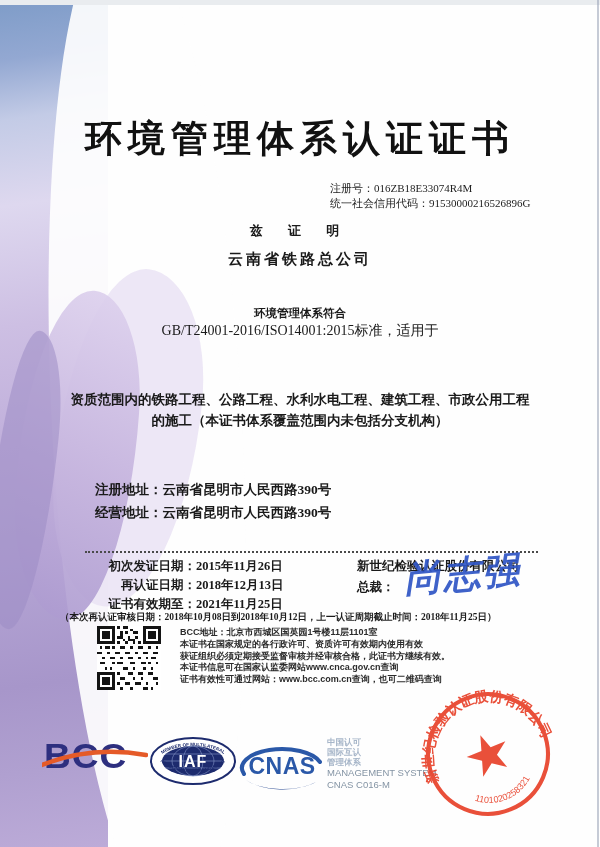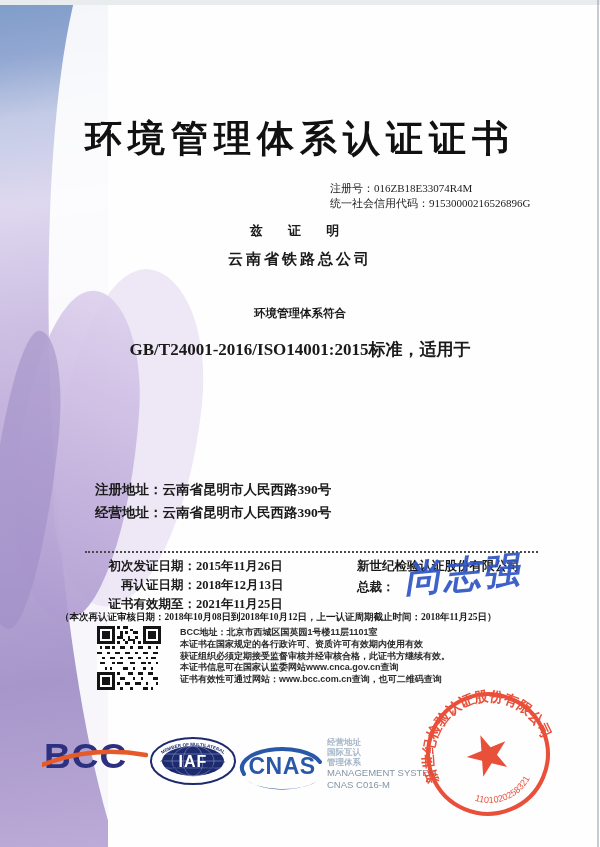--- a/index.html
+++ b/index.html
@@ -26,21 +26,21 @@
   .content { position:absolute; left:0; top:0; width:600px; height:847px; z-index:2; color:#1a1a1a; }
   .abs { position:absolute; }
   .center { left:20px; width:560px; text-align:center; }
 
   .title { top:114px; font-size:37px; font-weight:bold; letter-spacing:6px; color:#111; }
   .reg-block { left:330px; top:181px; font-size:11px; line-height:15px; color:#222;
     font-family:Liberation Serif, serif; white-space:nowrap; }
   .certify { top:222px; font-size:13px; letter-spacing:11px; font-weight:bold; }
   .company { top:250px; font-size:15px; font-weight:bold; letter-spacing:3px; }
   .conform { top:306px; font-size:11.5px; font-weight:bold; }
-  .standard { top:338px; font-size:17px; font-weight:bold; }
+  .standard { top:322px; font-size:14px; font-weight:normal; }
   .scope { top:389px; font-size:13.5px; font-weight:bold; line-height:21px; }
   .addr { left:95px; font-size:13.5px; font-weight:bold; white-space:nowrap; }
   .addr1 { top:481px; } .addr2 { top:504px; }
 
   .dotline { left:85px; top:551px; width:453px; border-top:2px dotted #4a4a4a; height:0; }
 
   .dates { left:95px; top:557px; font-size:12.5px; font-weight:bold; }
   .dates .row { display:flex; line-height:19px; white-space:nowrap; }
   .dates .lbl { display:inline-block; width:101px; text-align:right; }
   .audit-note { left:60px; top:611px; width:490px; text-align:left; font-size:9.5px; font-weight:bold; white-space:nowrap; }
@@ -87,20 +87,24 @@
     <div class="abs reg-block">
       <div><span>注册号：</span><span>016ZB18E33074R4M</span></div>
       <div><span>统一社会信用代码：</span><span>91530000216526896G</span></div>
     </div>
 
     <div class="abs center certify">兹 证 明</div>
     <div class="abs center company">云南省铁路总公司</div>
     <div class="abs center conform">环境管理体系符合</div>
     <div class="abs center standard">GB/T24001-2016/ISO14001:2015标准，适用于</div>
 
+    <div class="abs center scope">
+      <div>资质范围内的铁路工程、公路工程、水利水电工程、建筑工程、市政公用工程</div>
+      <div>的施工（本证书体系覆盖范围内未包括分支机构）</div>
+    </div>
 
     <div class="abs addr addr1"><span>注册地址：</span><span>云南省昆明市人民西路390号</span></div>
     <div class="abs addr addr2"><span>经营地址：</span><span>云南省昆明市人民西路390号</span></div>
 
     <div class="abs dotline"></div>
 
     <div class="abs dates">
       <div class="row">
           <span class="lbl">初次发证日期：</span>
           <span>2015年11月26日</span>
@@ -169,21 +173,21 @@
       <text font-family="Liberation Sans, sans-serif" font-size="4.6" font-weight="bold" fill="#1d2b6e"><textPath href="#iafBot" startOffset="50%" text-anchor="middle">RECOGNITION  ARRANGEMENT</textPath></text>
     </svg>
 
     <svg class="abs cnas" width="92" height="50" viewBox="0 0 92 50">
       <path d="M 8 34 A 40 19 0 1 1 84 22" stroke="#2a58a8" stroke-width="4" fill="none" stroke-linecap="round"></path>
       <path d="M 10 40 A 42 18 0 0 0 80 42 A 46 24 0 0 1 10 40 Z" fill="#1d3f8c"></path>
       <text x="46" y="34" text-anchor="middle" font-family="Liberation Sans, sans-serif" font-size="23" font-weight="bold" fill="#2a58a8" letter-spacing="0.5">CNAS</text>
     </svg>
 
     <div class="abs accred">
-      <div class="cjk">经营地址</div>
+      <div class="cjk">中国认可</div>
       <div class="cjk">国际互认</div>
       <div class="cjk">管理体系</div>
       <div class="lat">MANAGEMENT SYSTEM</div>
       <div class="lat">CNAS C016-M</div>
     </div>
 
     <svg class="abs seal" viewBox="0 0 150 150">
       <circle cx="75" cy="75" r="66" fill="none" stroke="#e8432c" stroke-width="4.5"></circle>
       <path id="sealTop" d="M 16 98 A 62 62 0 1 1 134 98" fill="none"></path>
       <path id="sealBot" d="M 34 108 A 50 50 0 0 0 116 108" fill="none"></path>

